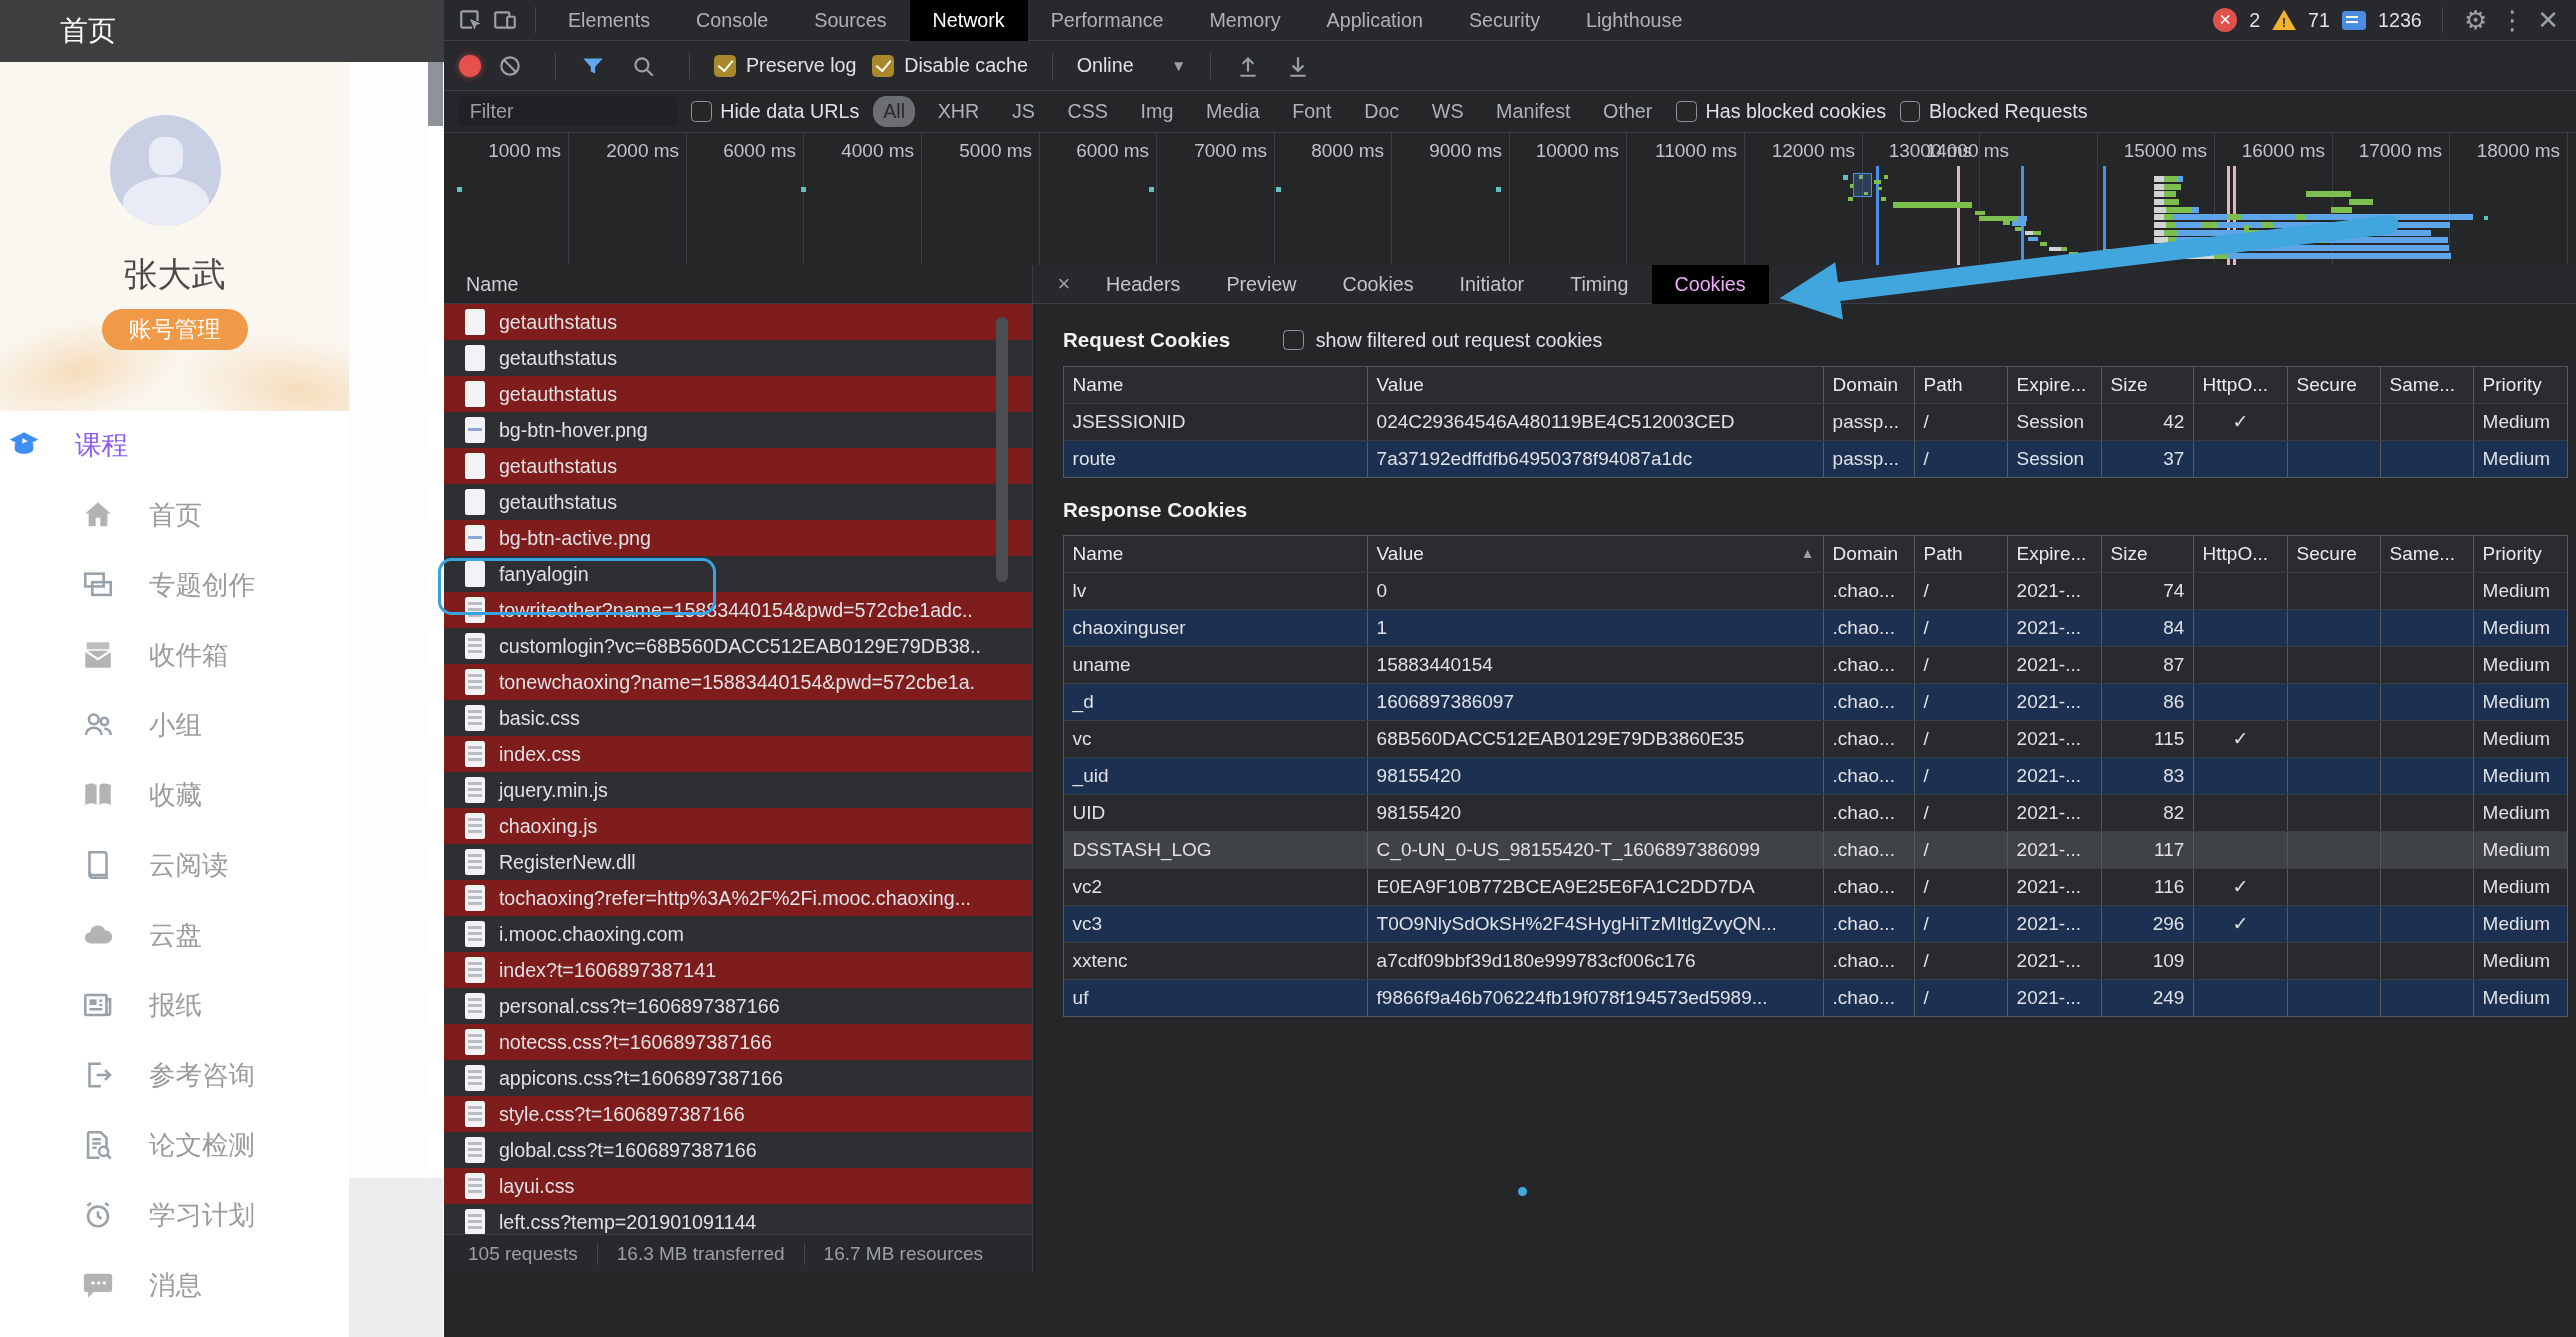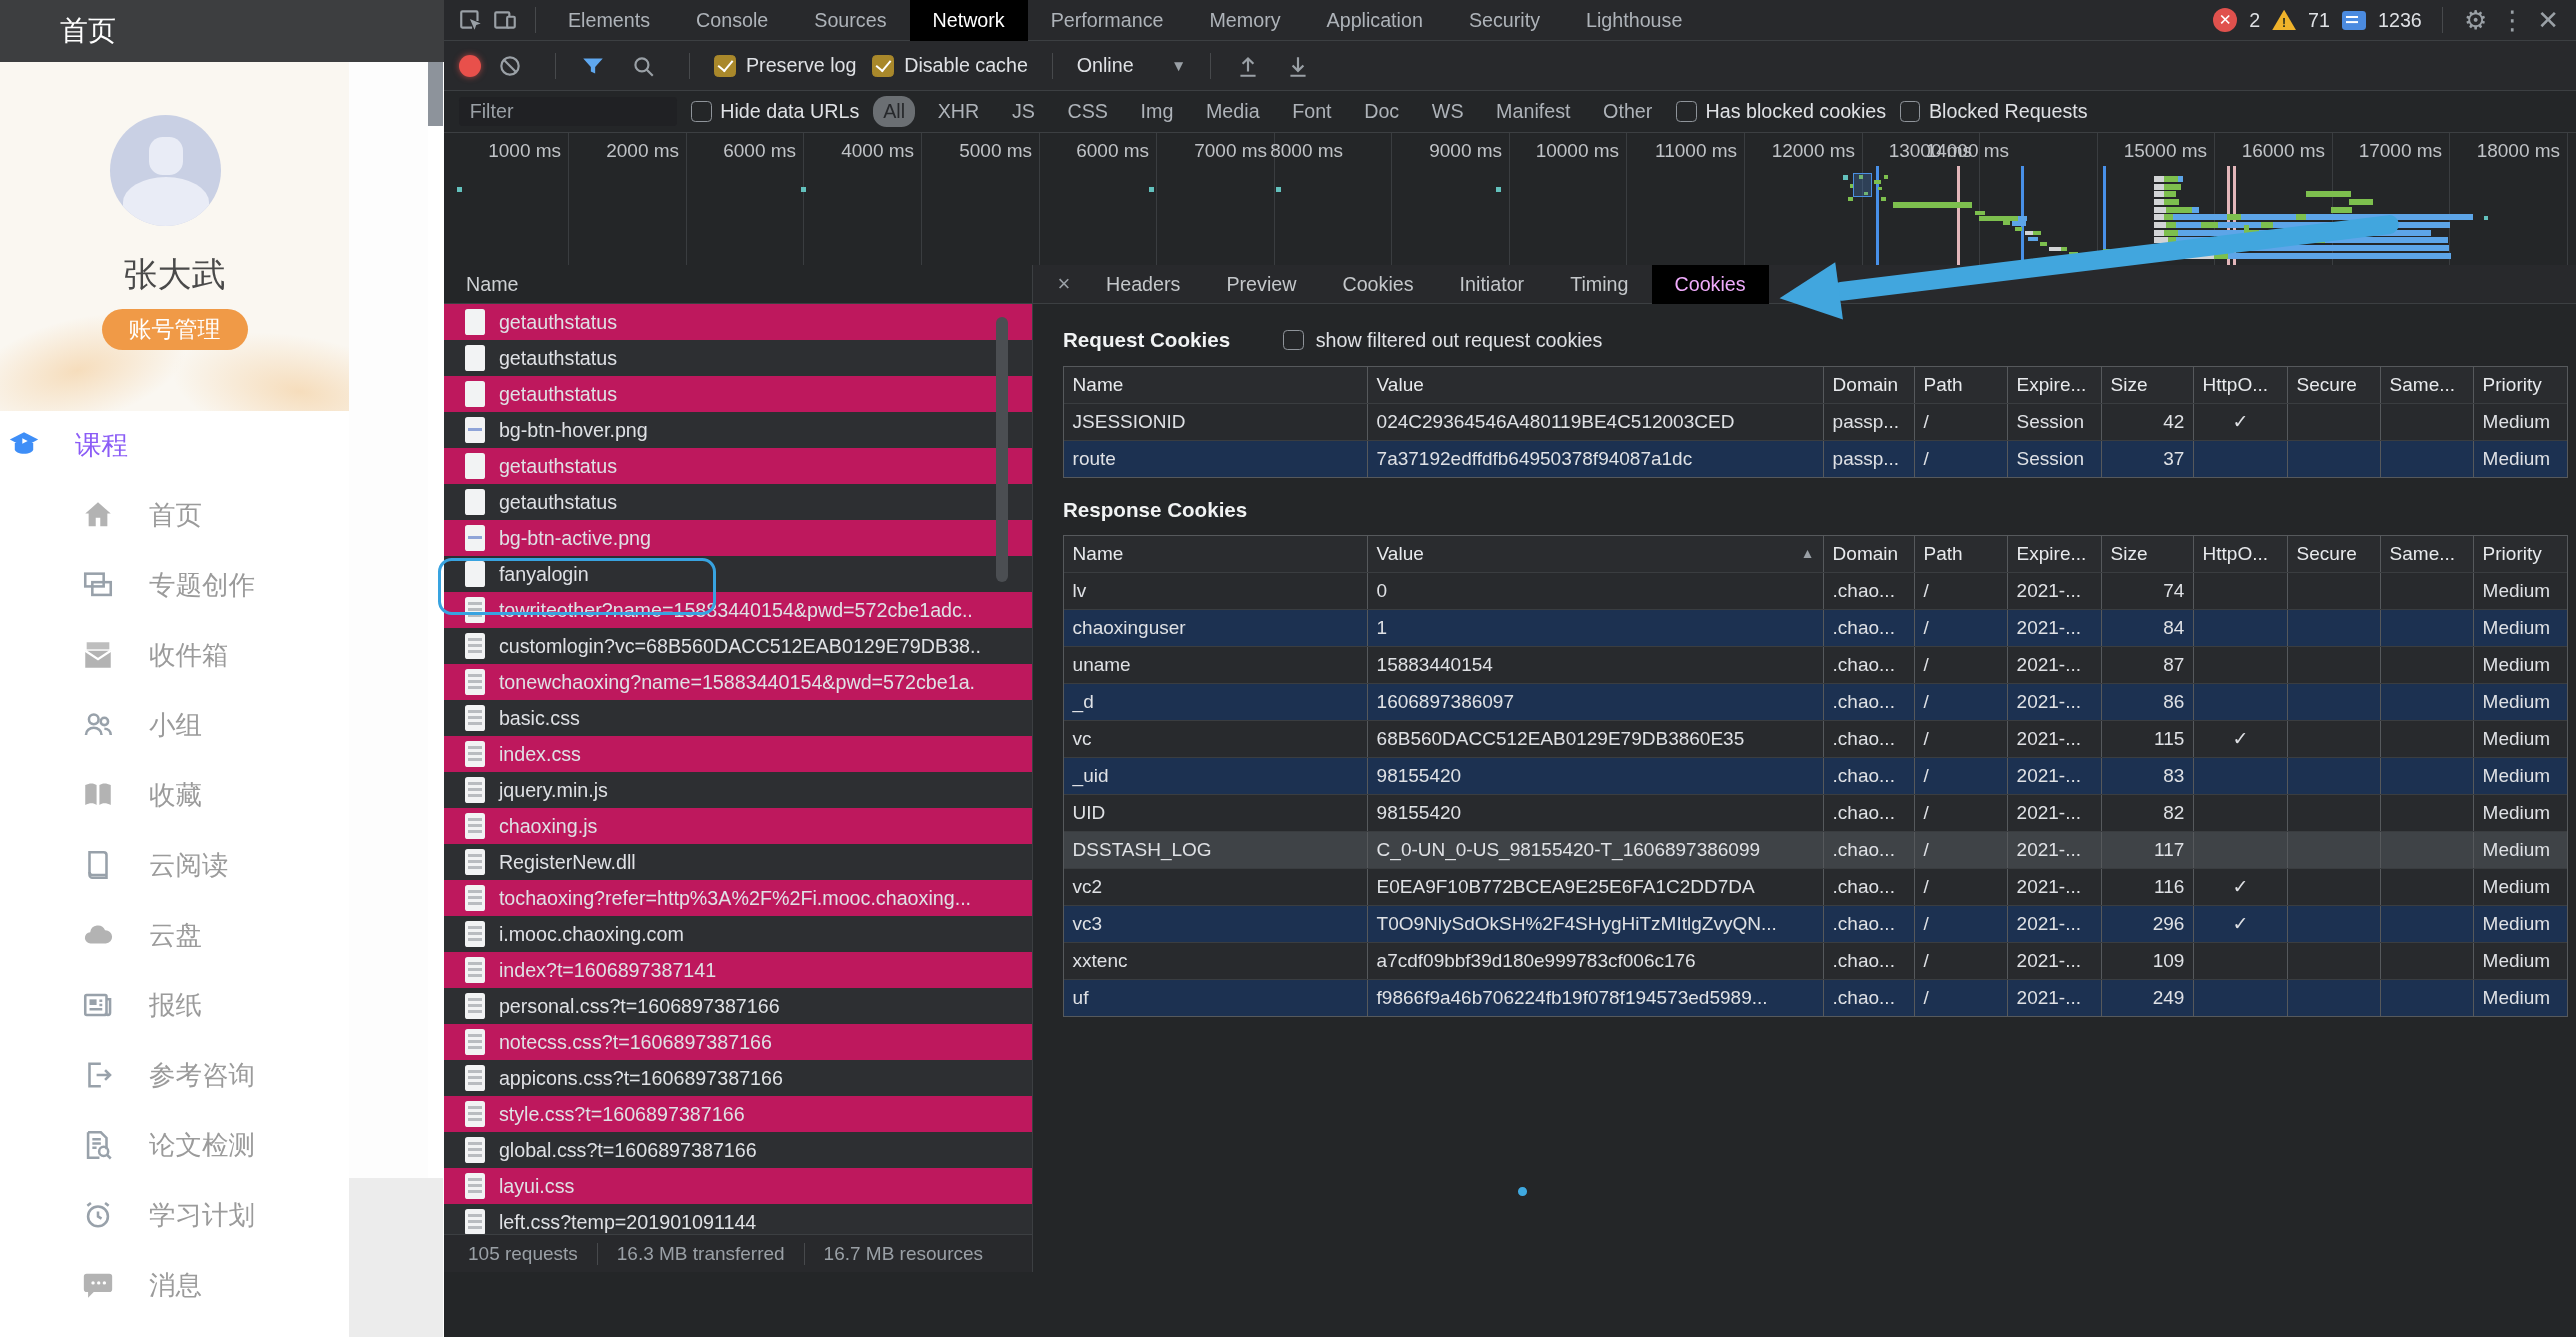--- a/index.html
+++ b/index.html
@@ -67,21 +67,21 @@
             border-bottom:0.9px solid #3c3f42;overflow:hidden;}
   .gridline{position:absolute;top:0;bottom:0;width:0.9px;background:#3a3d40;}
   .tick-label{position:absolute;top:6.9px;font-size:19px;color:#c0c3c7;transform:translateX(-100%);padding-right:6.9px;white-space:nowrap;}
   .wf-bar{position:absolute;}
   .wf-line{position:absolute;top:33px;bottom:0;width:2.6px;}
   .wf-box{position:absolute;border:1.7px solid #4a90e2;background:rgba(74,144,226,.25);}
   
   .list-head{position:absolute;left:0;top:265px;width:588px;height:39px;background:#242628;
              border-bottom:0.9px solid #3c3f42;box-sizing:border-box;display:flex;align-items:center;
              padding-left:22px;font-size:19.7px;color:#cdd0d3;}
-  .net-list{position:absolute;left:0;top:304px;width:588px;bottom:38px;overflow:hidden;background:#be185d;}
+  .net-list{position:absolute;left:0;top:304px;width:588px;bottom:38px;overflow:hidden;background:#7f1d1d;}
   .req-row{height:36px;display:flex;align-items:center;padding-left:20.6px;gap:13.7px;font-size:19.7px;
            color:#dfe1e5;white-space:nowrap;overflow:hidden;}
   .req-row:nth-child(even){background:#2d2f32;}
   .ficon{width:20.6px;height:26px;background:#f2f3f4;border-radius:2.6px;flex:none;position:relative;}
   .ficon.lines:after{content:"";position:absolute;left:3.4px;top:5.1px;right:3.4px;height:15.4px;
         background:repeating-linear-gradient(#b9bcc0 0 2.6px,transparent 2.6px 6px);}
   .ficon.img:after{content:"";position:absolute;left:3.4px;top:11px;right:3.4px;height:3.4px;background:#8fa4d8;}
   .list-scroll{position:absolute;left:552px;top:317px;width:12px;height:265px;border-radius:6px;background:#4b4e52;}
   
   .statusbar{position:absolute;left:0;bottom:0;width:100%;height:38px;background:#28292c;
@@ -384,21 +384,21 @@
         <div class="tick-label" style="left: 359px;">6000 ms</div>
         <div class="gridline" style="left: 477px;"></div>
         <div class="tick-label" style="left: 477px;">4000 ms</div>
         <div class="gridline" style="left: 595px;"></div>
         <div class="tick-label" style="left: 595px;">5000 ms</div>
         <div class="gridline" style="left: 712px;"></div>
         <div class="tick-label" style="left: 712px;">6000 ms</div>
         <div class="gridline" style="left: 830px;"></div>
         <div class="tick-label" style="left: 830px;">7000 ms</div>
         <div class="gridline" style="left: 947px;"></div>
-        <div class="tick-label" style="left: 906px;">8000 ms</div>
+        <div class="tick-label" style="left: 947px;">8000 ms</div>
         <div class="gridline" style="left: 1065px;"></div>
         <div class="tick-label" style="left: 1065px;">9000 ms</div>
         <div class="gridline" style="left: 1182px;"></div>
         <div class="tick-label" style="left: 1182px;">10000 ms</div>
         <div class="gridline" style="left: 1300px;"></div>
         <div class="tick-label" style="left: 1300px;">11000 ms</div>
         <div class="gridline" style="left: 1418px;"></div>
         <div class="tick-label" style="left: 1418px;">12000 ms</div>
         <div class="gridline" style="left: 1535px;"></div>
         <div class="tick-label" style="left: 1535px;">13000 ms</div>

